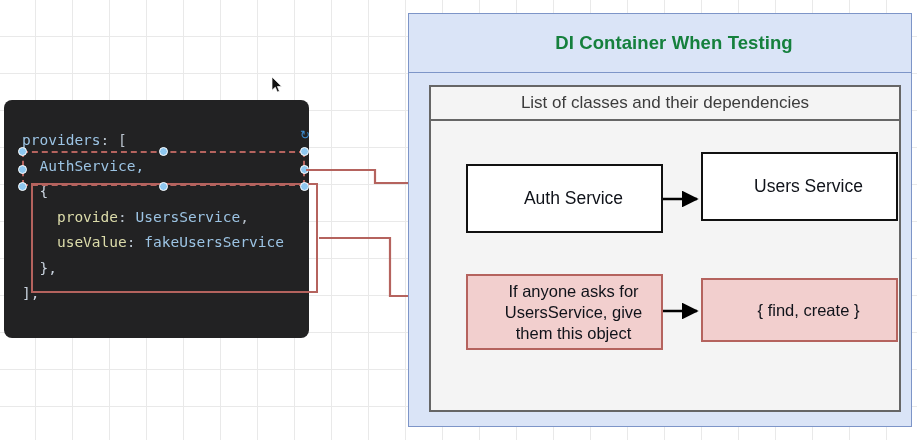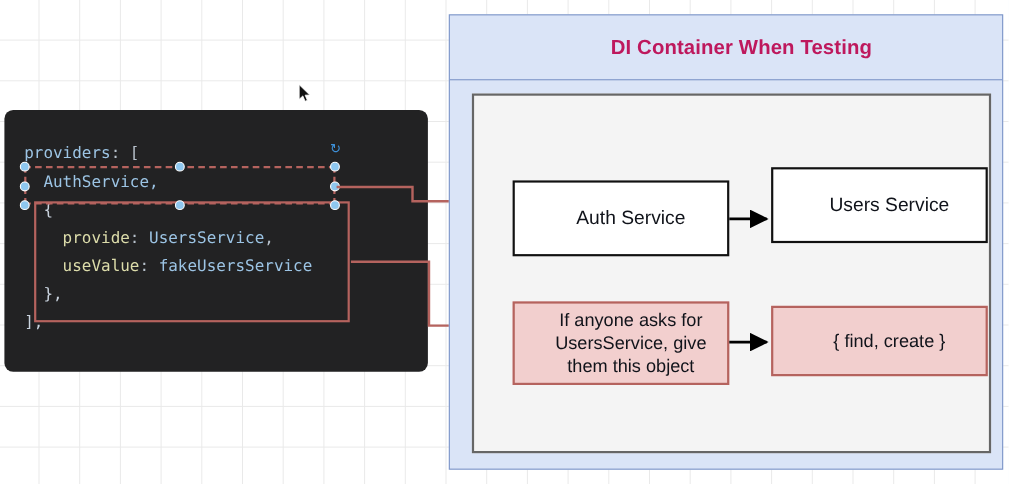--- a/index.html
+++ b/index.html
@@ -20,21 +20,21 @@
     background-size: 37px 37px;
     background-position: -2px -1px;
     font-family: "Liberation Sans", sans-serif;
   }
 
   
   #code-card {
     position: absolute;
     left: 4px;
     top: 100px;
-    width: 385px;
+    width: 305px;
     height: 238px;
     background: #22222280;
     background: #222223;
     border-radius: 8px;
     overflow: hidden;
   }
   #code-text {
     position: absolute;
     left: 18px;
     top: 28px;
@@ -122,21 +122,21 @@
     height: 59px;
     box-sizing: border-box;
     border-bottom: 1.5px solid #7d95c8;
     display: flex;
     align-items: center;
     justify-content: center;
   }
   #di-title {
     font-size: 18.5px;
     font-weight: bold;
-    color: #be185d;
+    color: #15803d;
     letter-spacing: 0.1px;
     margin-left: 28px;
   }
 
   #list-panel {
     position: absolute;
     left: 20px;
     top: 71px;
     width: 472px;
     height: 327px;
@@ -239,20 +239,23 @@
   </svg>
 
   <div id="di-panel">
 
     <div id="di-title-band">
       <div id="di-title">DI Container When Testing</div>
     </div>
 
     <div id="list-panel">
 
+      <div id="list-header">
+        <div id="list-header-label">List of classes and their dependencies</div>
+      </div>
 
       <div class="node-box node-white" id="box-auth">
         <span>Auth Service</span>
       </div>
       <div class="node-box node-white" id="box-users">
         <span>Users Service</span>
       </div>
 
       <div class="node-box node-pink" id="box-rule">
         <span>If anyone asks for UsersService, give them this object</span>

